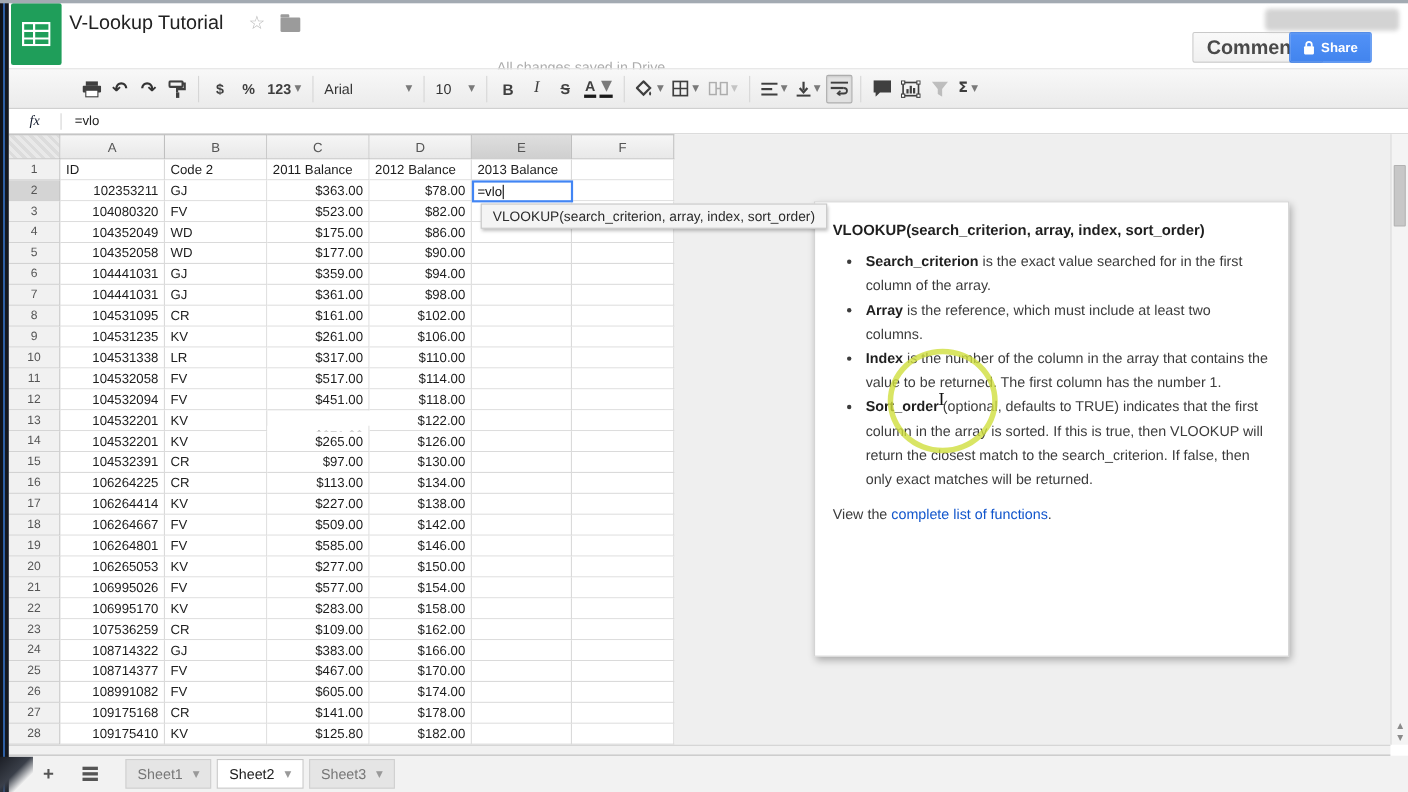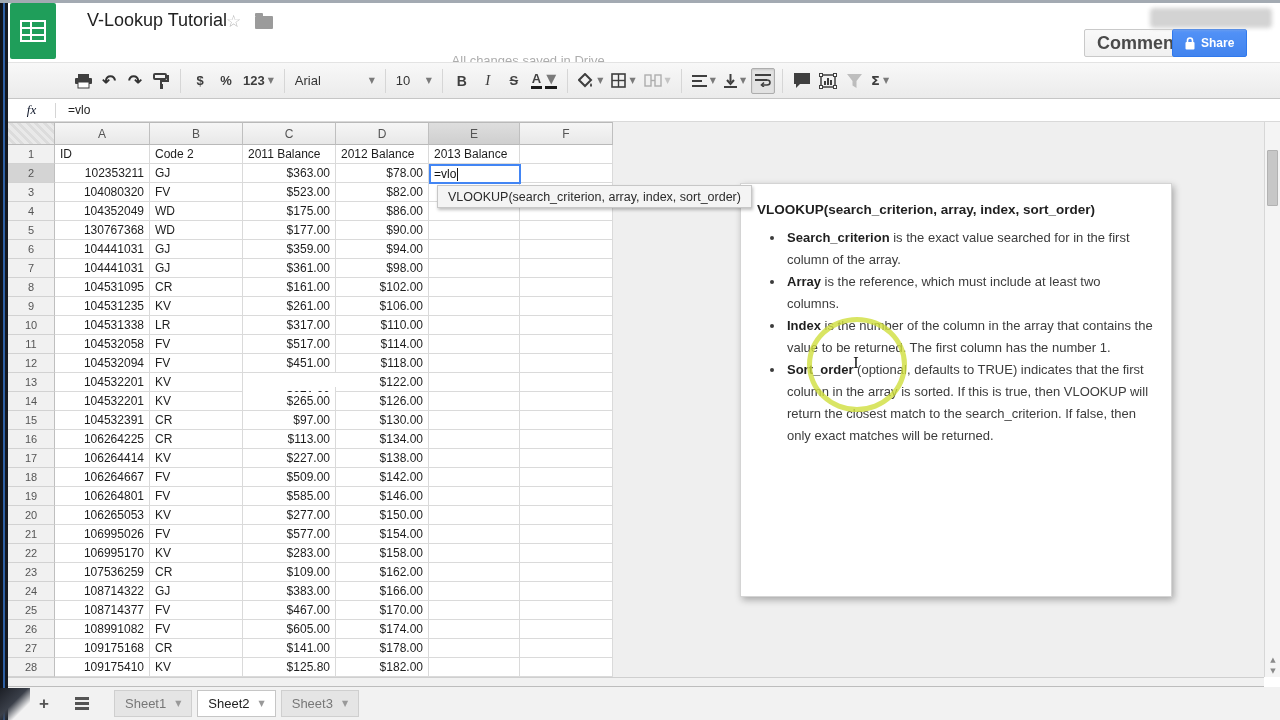--- a/index.html
+++ b/index.html
@@ -12,21 +12,21 @@
     background:linear-gradient(90deg,#10131a 0 3px,#2e5fa3 3px 5px,#141820 5px 8px); z-index:30; }
   .top-strip { position:absolute; left:0; top:0; width:1280px; height:3px; background:#a3aab2; z-index:31; }
   .corner-wedge { position:absolute; left:0; top:688px; width:30px; height:32px;
     background:linear-gradient(135deg,#1c1f26 0%,#3a3f49 45%,transparent 72%); z-index:32; }
   .blur-blob { position:absolute; left:1150px; top:8px; width:122px; height:20px;
     background:#d3d3d3; border-radius:4px; filter:blur(2px); z-index:2; }
 
   
   .header { position:absolute; left:8px; top:0; width:1272px; height:62px; background:#fff; }
   .sheets-logo { position:absolute; left:2px; top:3px; width:46px; height:56px; background:#1f9e5a; border-radius:2px; display:flex; align-items:center; justify-content:center; }
-  .doc-title { position:absolute; left:79px; top:10px; font-size:18px; color:#222; }
+  .doc-title { position:absolute; left:55px; top:10px; font-size:18px; color:#222; }
   .star { position:absolute; left:218px; top:11px; font-size:17px; color:#b9b9b9; font-family:"DejaVu Sans",sans-serif; }
   .folder { position:absolute; left:247px; top:16px; width:18px; height:13px; background:#9b9b9b; border-radius:1px; }
   .folder:before { content:""; position:absolute; left:0; top:-3px; width:8px; height:3px; background:#9b9b9b; border-radius:1px 1px 0 0; }
   .menu-row { position:absolute; left:64px; top:39px; display:flex; align-items:center; font-size:13px; color:#a6a6a6; }
   .menu-item { margin-right:17px; cursor:default; }
   .save-status { font-size:13px; color:#adadad; margin-left:14px; }
   .btn-comments { position:absolute; left:1076px; top:29px; height:28px; padding:0 12px;
     background:linear-gradient(#f9f9f9,#f0f0f0); border:1px solid #c9c9c9; border-radius:2px;
     font-size:18px; font-weight:bold; color:#4a4a4a; display:flex; align-items:center; }
   .btn-share { position:absolute; left:1164px; top:29px; height:28px; padding:0 12px;
@@ -343,21 +343,21 @@
           <div class="row-h">4</div>
           <div class="cell num" style="width: 95px;">104352049</div>
           <div class="cell" style="width: 93px;">WD</div>
           <div class="cell num" style="width: 93px;">$175.00</div>
           <div class="cell num" style="width: 93px;">$86.00</div>
           <div class="cell" style="width: 91px;"></div>
           <div class="cell" style="width: 93px;"></div>
         </div>
         <div class="g-row">
           <div class="row-h">5</div>
-          <div class="cell num" style="width: 95px;">130767368</div>
+          <div class="cell num" style="width: 95px;">104352058</div>
           <div class="cell" style="width: 93px;">WD</div>
           <div class="cell num" style="width: 93px;">$177.00</div>
           <div class="cell num" style="width: 93px;">$90.00</div>
           <div class="cell" style="width: 91px;"></div>
           <div class="cell" style="width: 93px;"></div>
         </div>
         <div class="g-row">
           <div class="row-h">6</div>
           <div class="cell num" style="width: 95px;">104441031</div>
           <div class="cell" style="width: 93px;">GJ</div>
@@ -575,20 +575,23 @@
   <div class="autocomplete-tip">VLOOKUP(search_criterion, array, index, sort_order)</div>
 
   <div class="help-popup">
     <div class="help-title">VLOOKUP(search_criterion, array, index, sort_order)</div>
     <ul class="help-bullets" id="help-bullets">
         <li><span class="term">Search_criterion</span><span> is the exact value searched for in the first column of the array.</span></li>
         <li><span class="term">Array</span><span> is the reference, which must include at least two columns.</span></li>
         <li><span class="term">Index</span><span> is the number of the column in the array that contains the value to be returned. The first column has the number 1.</span></li>
         <li><span class="term">Sort_order</span><span> (optional, defaults to TRUE) indicates that the first column in the array is sorted. If this is true, then VLOOKUP will return the closest match to the search_criterion. If false, then only exact matches will be returned.</span></li>
       </ul>
+    <div class="help-footer">
+      <span>View the </span><span class="help-link">complete list of functions</span><span>.</span>
+    </div>
   </div>
 
   <div class="highlight-circle"></div>
   <div class="ibeam">I</div>
 
   <div class="v-scroll">
     <div class="v-thumb"></div>
     <div class="scroll-arrow" style="top:533px;">▲</div>
     <div class="scroll-arrow" style="top:544px;">▼</div>
   </div>

